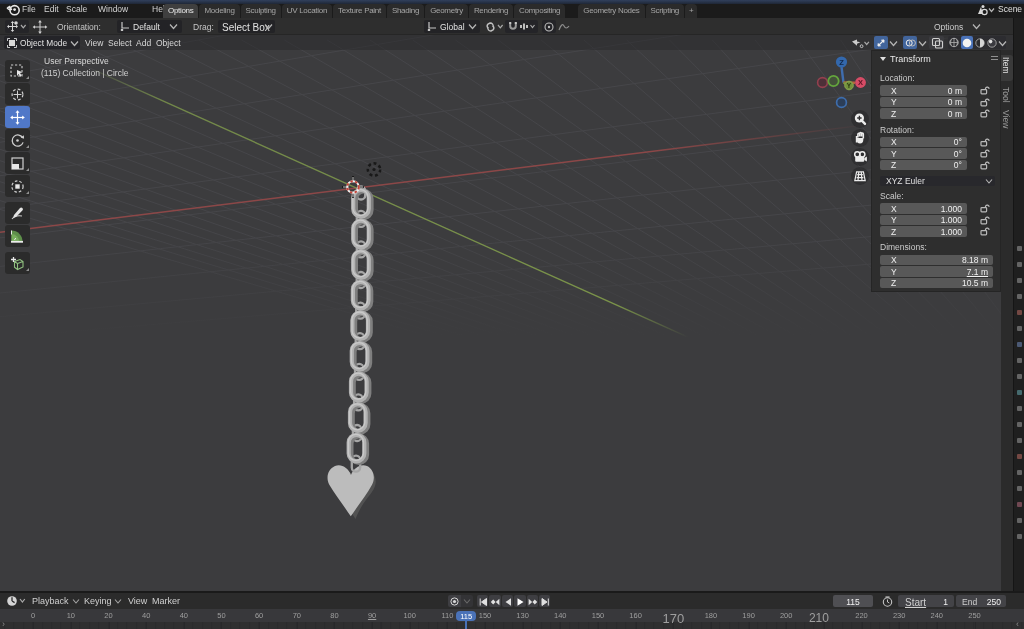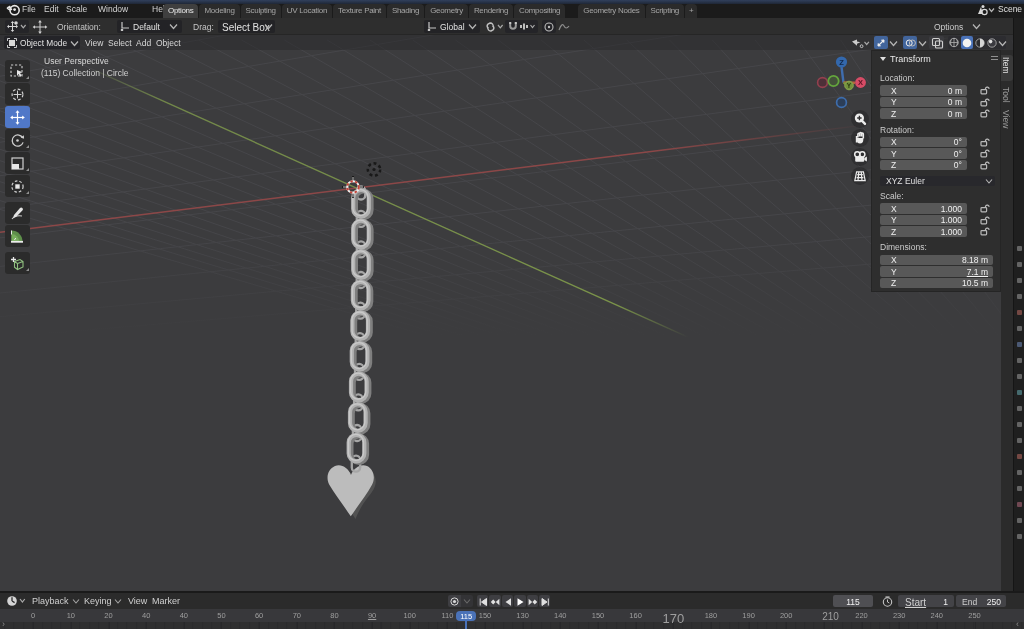--- a/index.html
+++ b/index.html
@@ -727,21 +727,21 @@
 <div class="ab txt" style="left:620.6px;top:611px;width:30px;text-align:center;font-size:7.5px;color:#9f9f9f;">160</div>
 <div class="ab" style="left:635.6px;top:622px;width:1px;height:7px;background:#28282a;"></div>
 <div class="ab txt" style="left:658.3px;top:611px;width:30px;text-align:center;font-size:13px;color:#9f9f9f;">170</div>
 <div class="ab" style="left:673.3px;top:622px;width:1px;height:7px;background:#28282a;"></div>
 <div class="ab txt" style="left:695.9px;top:611px;width:30px;text-align:center;font-size:7.5px;color:#9f9f9f;">180</div>
 <div class="ab" style="left:710.9px;top:622px;width:1px;height:7px;background:#28282a;"></div>
 <div class="ab txt" style="left:733.6px;top:611px;width:30px;text-align:center;font-size:7.5px;color:#9f9f9f;">190</div>
 <div class="ab" style="left:748.6px;top:622px;width:1px;height:7px;background:#28282a;"></div>
 <div class="ab txt" style="left:771.2px;top:611px;width:30px;text-align:center;font-size:7.5px;color:#9f9f9f;">200</div>
 <div class="ab" style="left:786.2px;top:622px;width:1px;height:7px;background:#28282a;"></div>
-<div class="ab txt" style="left:808.9px;top:611px;width:30px;text-align:right;font-size:10px;color:#9f9f9f;">210</div>
+<div class="ab txt" style="left:808.9px;top:611px;width:30px;text-align:left;font-size:12px;color:#9f9f9f;">210</div>
 <div class="ab" style="left:823.9px;top:622px;width:1px;height:7px;background:#28282a;"></div>
 <div class="ab txt" style="left:846.5px;top:611px;width:30px;text-align:center;font-size:7.5px;color:#9f9f9f;">220</div>
 <div class="ab" style="left:861.5px;top:622px;width:1px;height:7px;background:#28282a;"></div>
 <div class="ab txt" style="left:884.2px;top:611px;width:30px;text-align:center;font-size:7.5px;color:#9f9f9f;">230</div>
 <div class="ab" style="left:899.2px;top:622px;width:1px;height:7px;background:#28282a;"></div>
 <div class="ab txt" style="left:921.8px;top:611px;width:30px;text-align:center;font-size:7.5px;color:#9f9f9f;">240</div>
 <div class="ab" style="left:936.8px;top:622px;width:1px;height:7px;background:#28282a;"></div>
 <div class="ab txt" style="left:959.5px;top:611px;width:30px;text-align:center;font-size:7.5px;color:#9f9f9f;">250</div>
 <div class="ab" style="left:974.5px;top:622px;width:1px;height:7px;background:#28282a;"></div>
 <div class="ab" style="left:456.2px;top:610.5px;width:20px;height:10.8px;background:#4a72b8;border-radius:4px;"></div>

